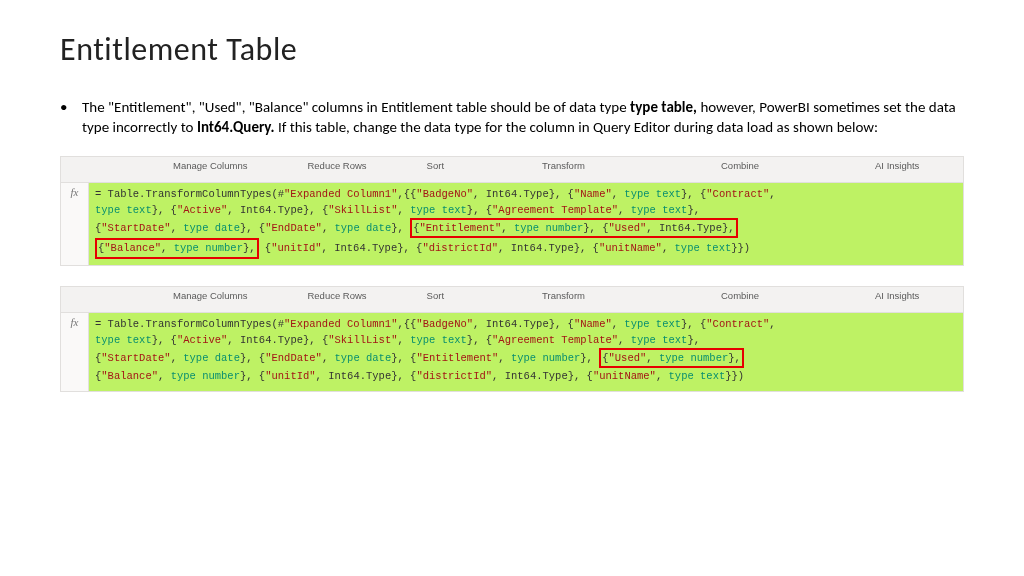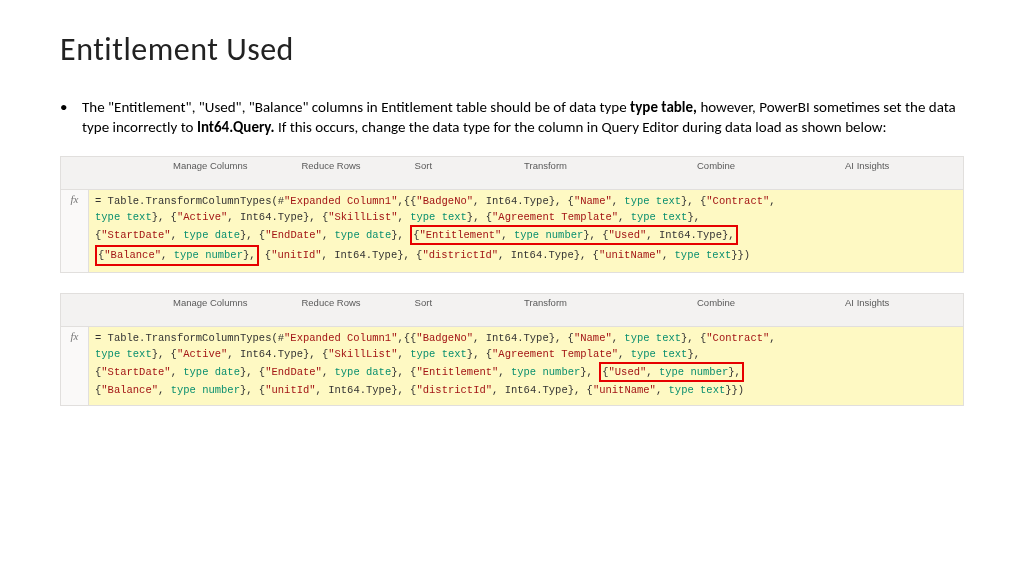--- a/index.html
+++ b/index.html
@@ -34,30 +34,30 @@
   .editor-shot {
     background: #f3f2f1;
     border: 1px solid #e1dfdd;
     margin-bottom: 20px;
     font-family: "Segoe UI", Arial, sans-serif;
     font-size: 10px;
     color: #605e5c;
   }
   .ribbon {
     display: flex;
-    padding: 3px 0 18px 90px;
-    gap: 10px;
+    padding: 3px 0 11px 90px;
+    gap: 16px;
     font-size: 9.5px;
     color: #5a5a5a;
   }
   .ribbon span { padding: 0 22px; }
   .formula-row {
     display: flex;
     align-items: flex-start;
-    background: #fef9c3;
+    background: #bef264;
     border-top: 1px solid #e1dfdd;
   }
   .fx {
     width: 28px;
     flex: 0 0 28px;
     text-align: center;
     font-style: italic;
     font-family: Georgia, serif;
     font-size: 11px;
     color: #777;
@@ -80,26 +80,26 @@
   .ident   { color: #333; }
   .hl {
     border: 2px solid #e60000;
     padding: 0 1px;
     display: inline-block;
   }
 </style>
 </head>
 <body>
 
-<h1>Entitlement Used</h1>
+<h1>Entitlement Table</h1>
 
 <div class="bullet-line">
   <div class="bullet-dot">•</div>
   <div class="bullet-text">
-    <span>The "Entitlement", "Used", "Balance" columns in Entitlement table should be of data type </span><span class="bold">type table,</span><span> however, PowerBI sometimes set the data type incorrectly to </span><span class="bold">Int64.Query.</span><span> If this occurs, change the data type for the column in Query Editor during data load as shown below:</span>
+    <span>The "Entitlement", "Used", "Balance" columns in Entitlement table should be of data type </span><span class="bold">type table,</span><span> however, PowerBI sometimes set the data type incorrectly to </span><span class="bold">Int64.Query.</span><span> If this table, change the data type for the column in Query Editor during data load as shown below:</span>
   </div>
 </div>
 
 <div class="editor-shot">
   <div class="ribbon">
     <span>Manage Columns</span>
     <span>Reduce Rows</span>
     <span>Sort</span>
     <span style="padding:0 60px">Transform</span>
     <span style="padding:0 60px">Combine</span>

